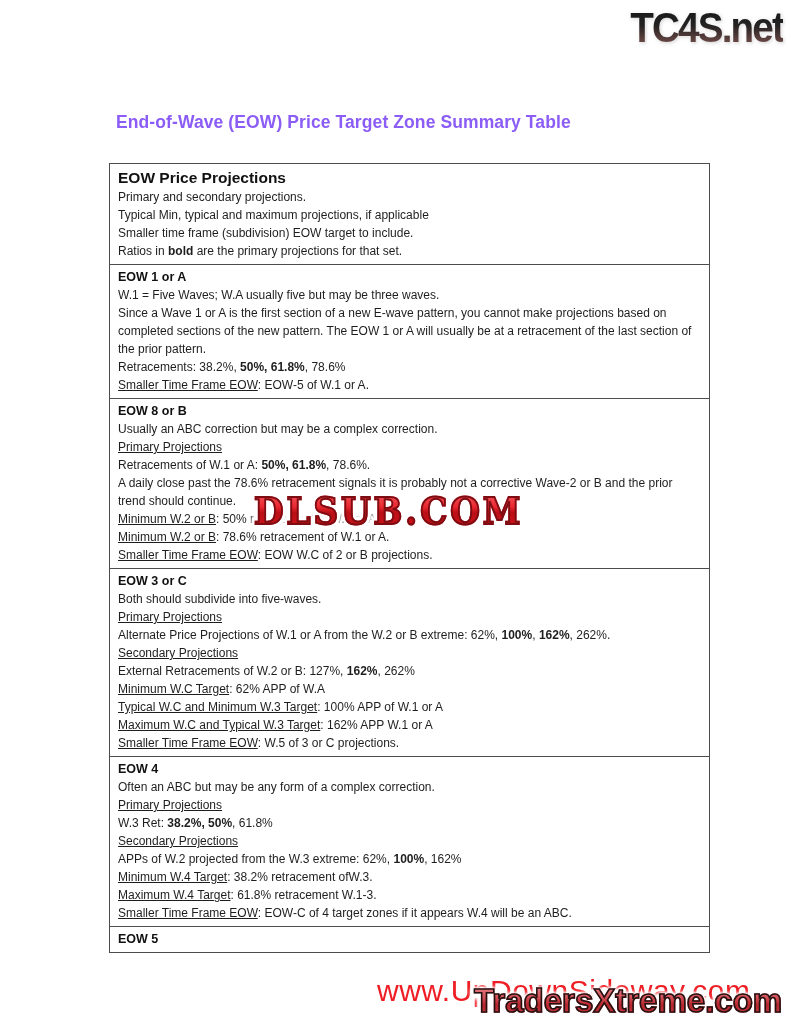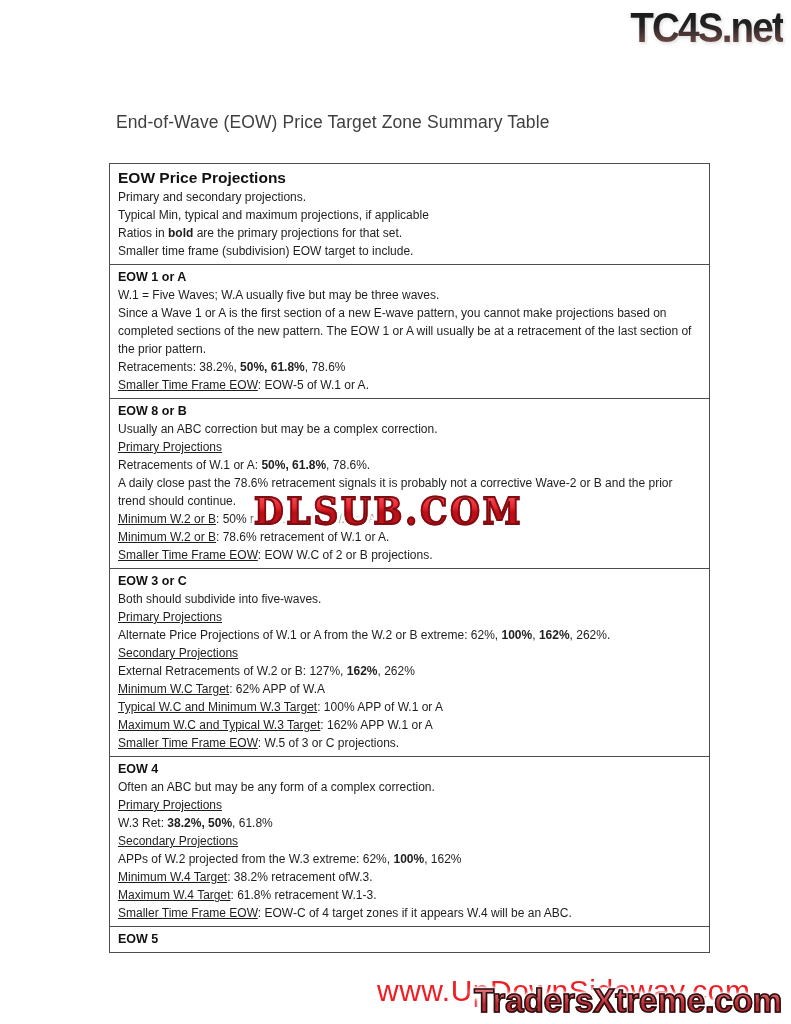--- a/index.html
+++ b/index.html
@@ -15,21 +15,21 @@
     font-weight: bold; font-size: 42px; letter-spacing: -2px;
     background: linear-gradient(180deg, #161616 0%, #242222 45%, #6d4a47 82%, #8c6561 100%);
     -webkit-background-clip: text; background-clip: text; color: transparent;
     transform: scaleX(0.92); transform-origin: right top;
     filter: drop-shadow(0 0 2px rgba(255,255,255,0.85)) drop-shadow(1px 1px 1px rgba(180,180,180,0.6));
   }
 
   
   .page-title {
     position: absolute; left: 116px; top: 112px;
-    color: #404040; font-weight: normal; font-size: 17.5px; letter-spacing: 0.1px;
+    color: #8b5cf6; font-weight: bold; font-size: 17.5px; letter-spacing: 0.1px;
   }
   .copyright {
     position: absolute; left: 116px; top: 140px;
     font-size: 11px; color: #2e2e2e; margin-top: 28px;
   }
 
   
   .eow-table {
     position: absolute; left: 109px; top: 163px; width: 601px;
     border: 1px solid #4d4d4d; background: #ffffff;
@@ -83,22 +83,22 @@
 
   <div class="page-title">End-of-Wave (EOW) Price Target Zone Summary Table</div>
 
   <div class="copyright">Copyright 2005, Dynamic Traders Group, Inc.</div>
 
   <div class="eow-table">
       <div class="section">
         <div class="sec-heading large">EOW Price Projections</div>
         <div class="line"><span>Primary and secondary projections.</span></div>
         <div class="line"><span>Typical Min, typical and maximum projections, if applicable</span></div>
+        <div class="line"><span>Smaller time frame (subdivision) EOW target to include.</span></div>
         <div class="line"><span>Ratios in </span><span class="b">bold</span><span> are the primary projections for that set.</span></div>
-        <div class="line"><span>Smaller time frame (subdivision) EOW target to include.</span></div>
       </div>
       <div class="section">
         <div class="sec-heading">EOW 1 or A</div>
         <div class="line"><span>W.1 = Five Waves; W.A usually five but may be three waves.</span></div>
         <div class="line"><span>Since a Wave 1 or A is the first section of a new E-wave pattern, you cannot make projections based on completed sections of the new pattern. The EOW 1 or A will usually be at a retracement of the last section of the prior pattern.</span></div>
         <div class="line"><span>Retracements: 38.2%, </span><span class="b">50%, 61.8%</span><span>, 78.6%</span></div>
         <div class="line"><span class="u">Smaller Time Frame EOW</span><span>: EOW-5 of W.1 or A.</span></div>
       </div>
       <div class="section">
         <div class="sec-heading">EOW 8 or B</div>

